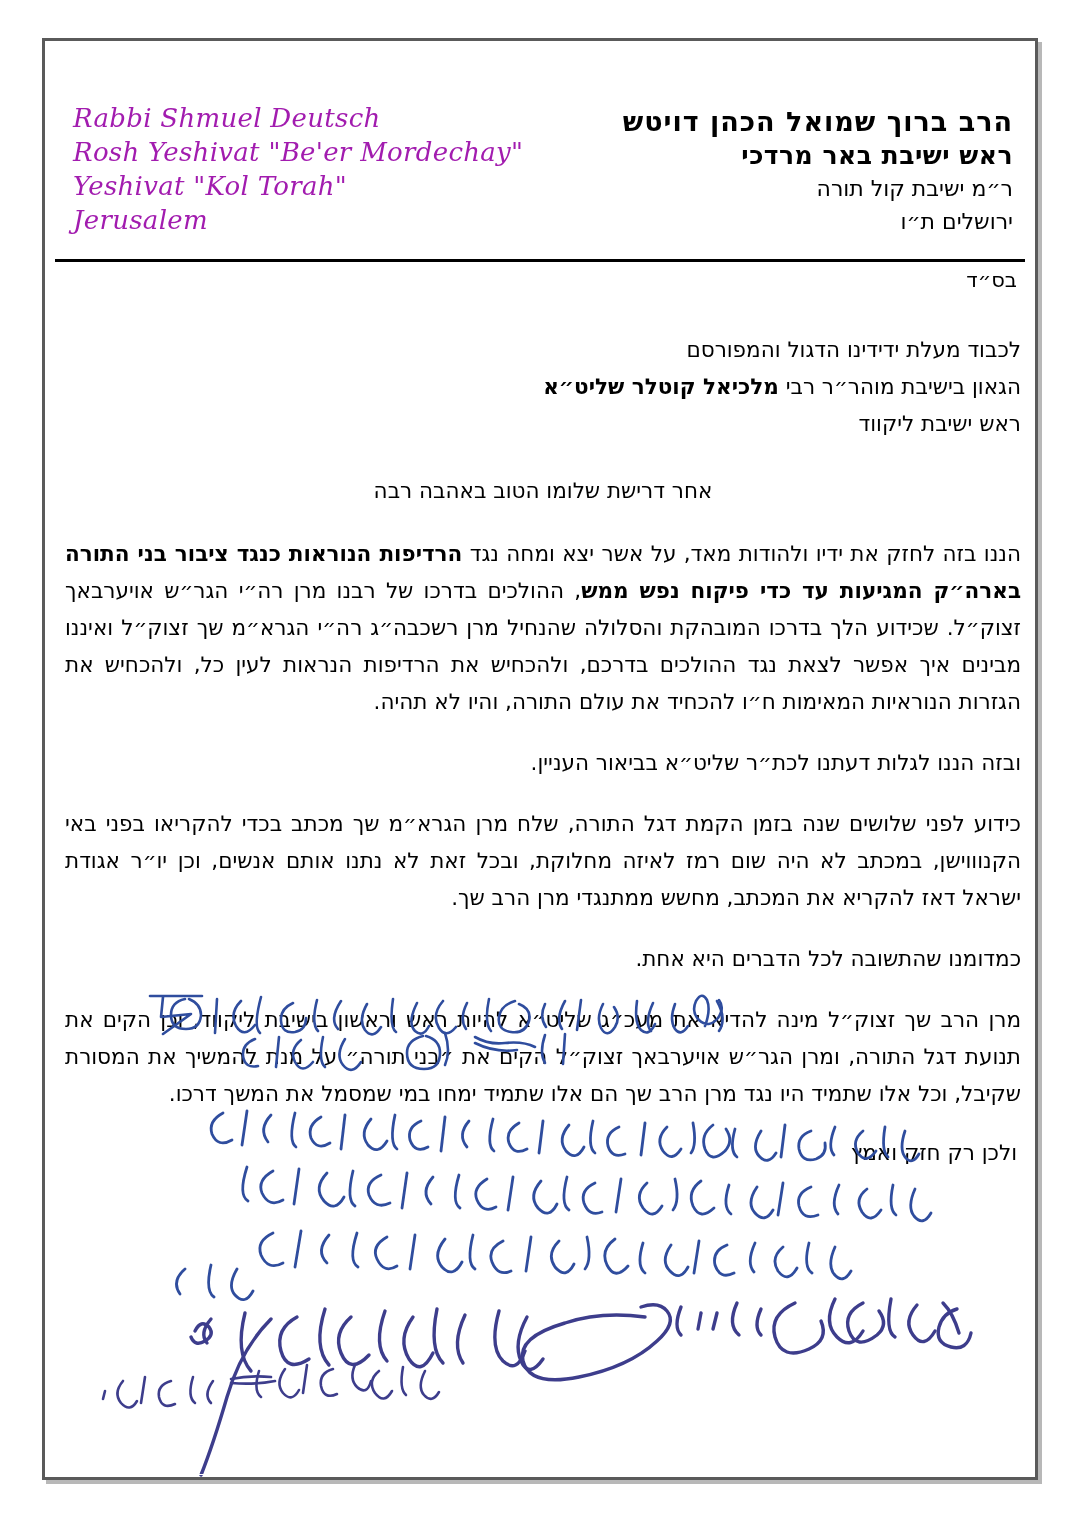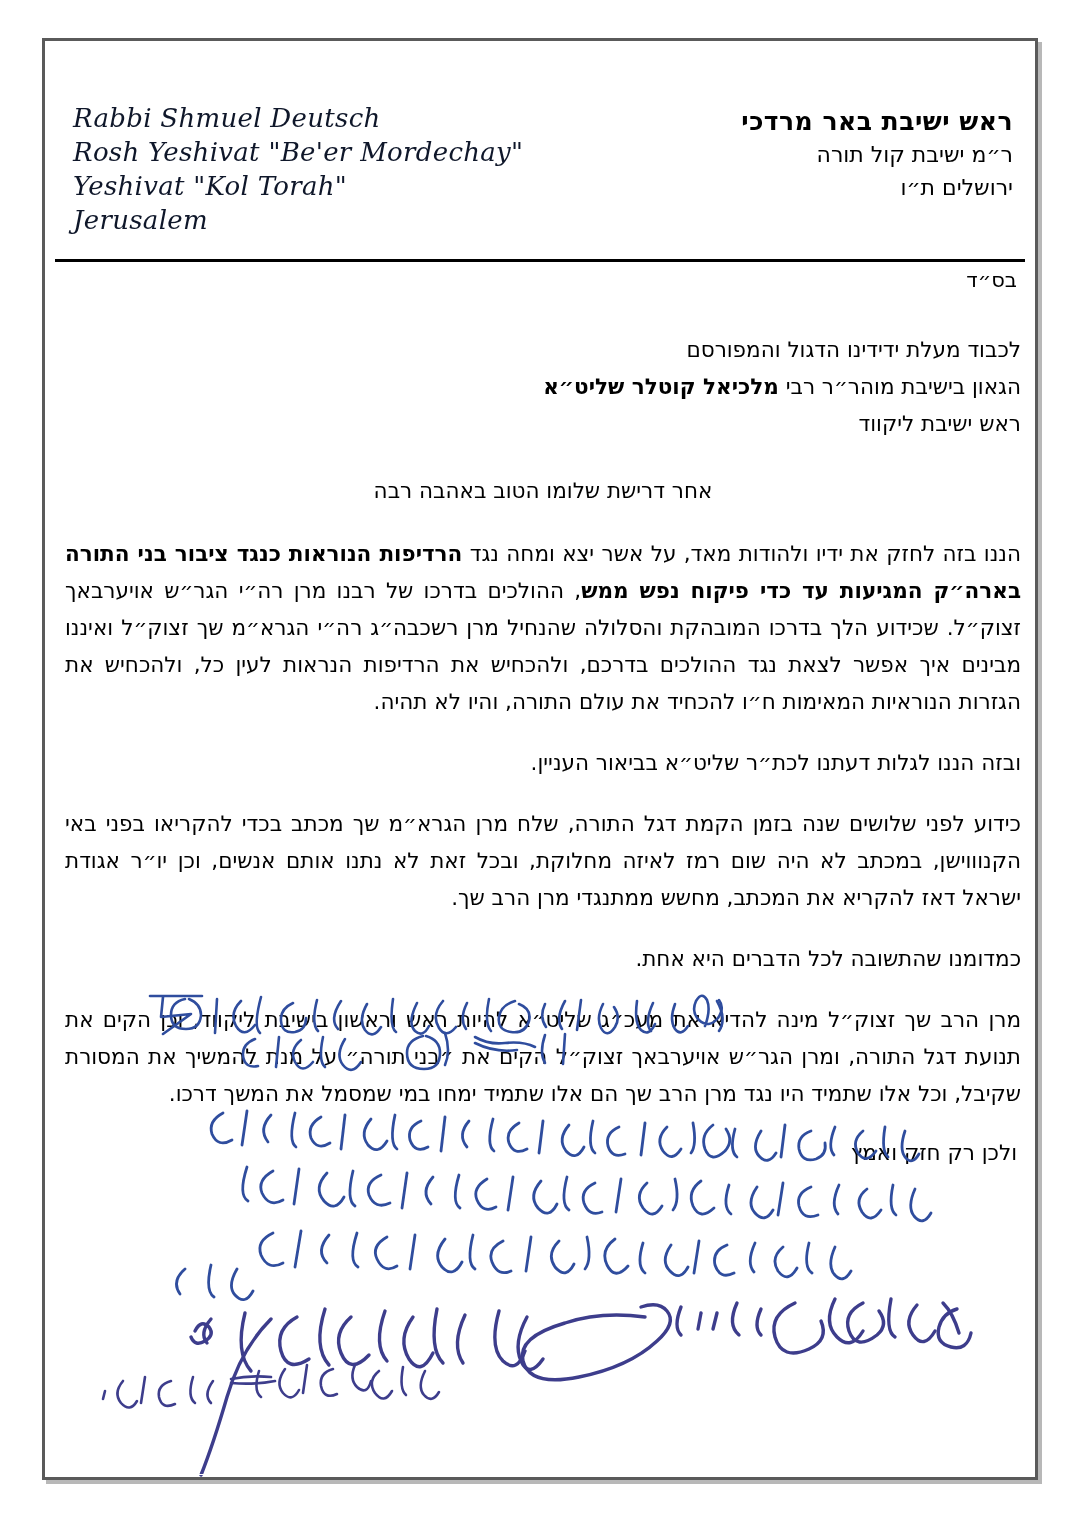--- a/index.html
+++ b/index.html
@@ -57,21 +57,21 @@
     left: 28px;
     top: 38px;
     text-align: left;
     direction: ltr;
   }
   #letterhead-latin .lh-line {
     font-family: "DejaVu Serif", "Liberation Serif", serif;
     font-style: italic;
     font-size: 26px;
     line-height: 34px;
-    color: #0f172a;
+    color: #a21caf;
     white-space: nowrap;
     letter-spacing: 0.3px;
   }
   #letterhead-hebrew {
     position: absolute;
     right: 22px;
     top: 42px;
     text-align: right;
     direction: rtl;
   }
@@ -171,20 +171,21 @@
     <header id="letterhead">
 
       <div id="letterhead-latin">
         <div class="lh-line">Rabbi Shmuel Deutsch</div>
         <div class="lh-line">Rosh Yeshivat "Be'er Mordechay"</div>
         <div class="lh-line">Yeshivat "Kol Torah"</div>
         <div class="lh-line">Jerusalem</div>
       </div>
 
       <div id="letterhead-hebrew">
+        <div class="lhh-line lhh-1">הרב ברוך שמואל הכהן דויטש</div>
         <div class="lhh-line lhh-2">ראש ישיבת באר מרדכי</div>
         <div class="lhh-line lhh-3">ר״מ ישיבת קול תורה</div>
         <div class="lhh-line lhh-4">ירושלים ת״ו</div>
       </div>
 
       <div id="letterhead-rule"></div>
     </header>
 
     <main id="letter-body">
 

